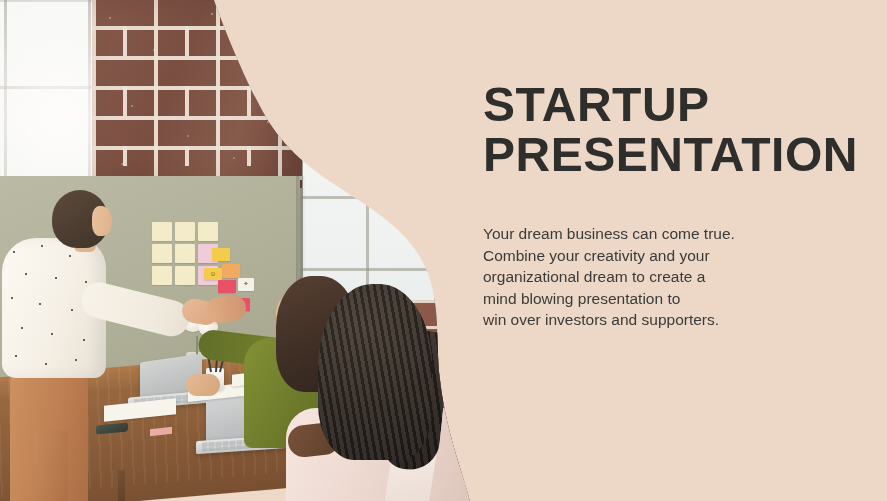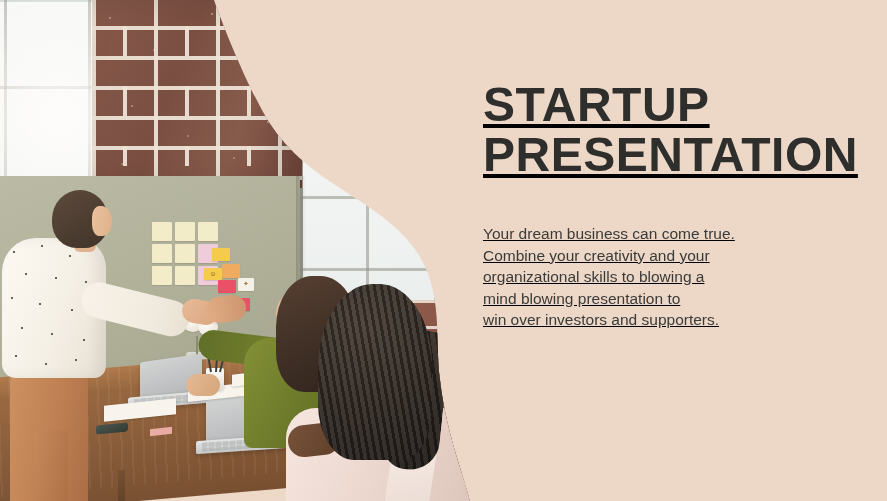--- a/index.html
+++ b/index.html
@@ -341,21 +341,20 @@
     background: linear-gradient(120deg, rgba(255,236,214,.10), rgba(255,225,200,.05) 60%, rgba(90,70,50,.08));
     pointer-events: none;
   }
 
   
   #text-col {
     position: absolute;
     left: 483px;
     top: 80px;
     width: 370px;
-    text-decoration: underline;
   }
   #headline {
     color: #2e2e2c;
     font-size: 48px;
     font-weight: bold;
     line-height: 50px;
     letter-spacing: .5px;
     margin: 0;
     white-space: pre-line;
   }
@@ -473,18 +472,18 @@
     <div class="ph bw-hair"></div>
 
     <div class="ph photo-tone"></div>
   </div>
 
   <div id="text-col">
     <h1 id="headline">STARTUP
 PRESENTATION</h1>
     <p id="body-copy">Your dream business can come true.
 Combine your creativity and your
-organizational skills to blowing a
+organizational dream to create a
 mind blowing presentation to
 win over investors and supporters.</p>
   </div>
 
 </div>
 
 </body></html>

